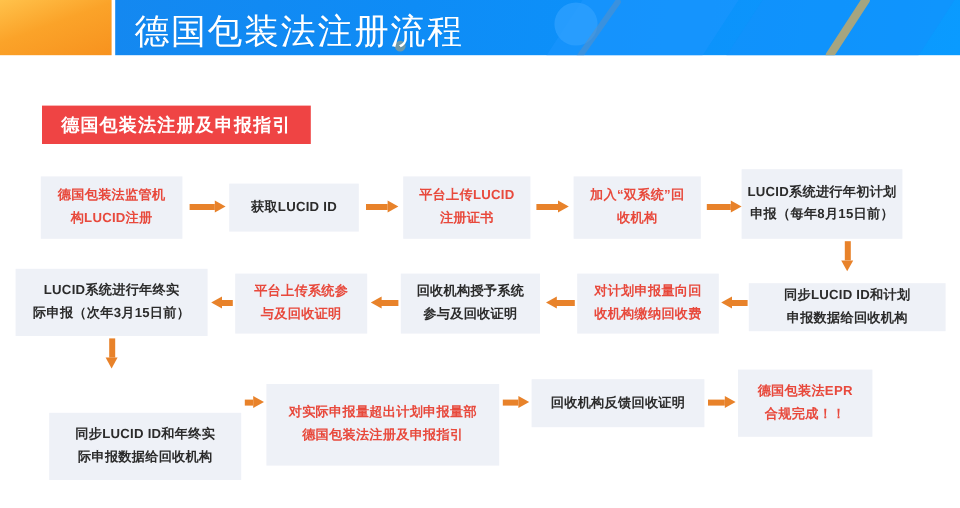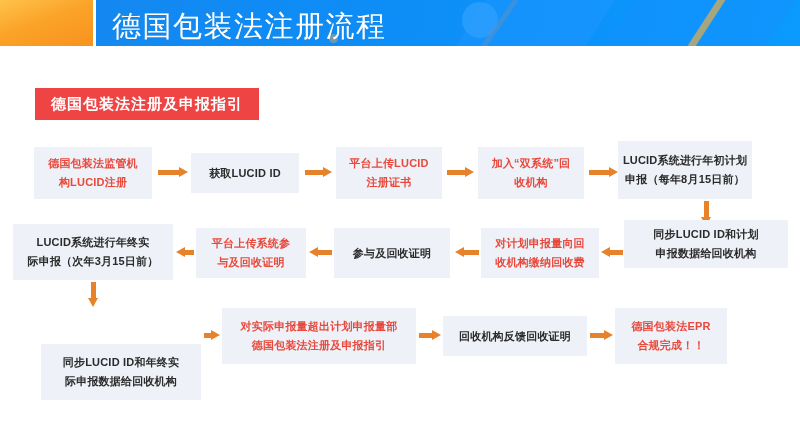--- a/index.html
+++ b/index.html
@@ -197,30 +197,31 @@
       </span>
     </div>
   <div class="node clr-red" style="left:196px; top:228px; width:110px; height:50px;">
       <span>
         <div>平台上传系统参</div>
         <div>与及回收证明</div>
       </span>
     </div>
   <div class="node clr-dark" style="left:334px; top:228px; width:116px; height:50px;">
       <span>
+        <div>回收机构授予系统</div>
         <div>参与及回收证明</div>
       </span>
     </div>
   <div class="node clr-red" style="left:481px; top:228px; width:118px; height:50px;align-items:center;">
       <span>
         <div>对计划申报量向回</div>
         <div>收机构缴纳回收费</div>
       </span>
     </div>
-  <div class="node clr-dark" style="left:624px; top:220px; width:164px; height:48px;">
+  <div class="node clr-dark" style="left:624px; top:236px; width:164px; height:40px;">
       <span>
         <div>同步LUCID ID和计划</div>
         <div>申报数据给回收机构</div>
       </span>
     </div>
 
   <div class="arrow arr-l" style="left:601px; top:247px; width:22px; height:11px;">
     <div class="head" style="left:0;"></div>
       <div class="shaft" style="width:14px;right:0;"></div>
   </div>
@@ -241,21 +242,21 @@
     <div class="shaft" style="height:16px;"></div>
       <div class="head" style="top:16px;"></div>
   </div>
 
   <div class="node clr-dark" style="left:41px;  top:308px; width:160px; height:56px;margin-top:36px;">
       <span>
         <div>同步LUCID ID和年终实</div>
         <div>际申报数据给回收机构</div>
       </span>
     </div>
-  <div class="node clr-red" style="left:222px; top:308px; width:194px; height:56px;">
+  <div class="node clr-red" style="left:222px; top:320px; width:194px; height:68px;">
       <span>
         <div>对实际申报量超出计划申报量部</div>
         <div>德国包装法注册及申报指引</div>
       </span>
     </div>
   <div class="node clr-dark" style="left:443px; top:316px; width:144px; height:40px;">
       <span>
         <div>回收机构反馈回收证明</div>
       </span>
     </div>

